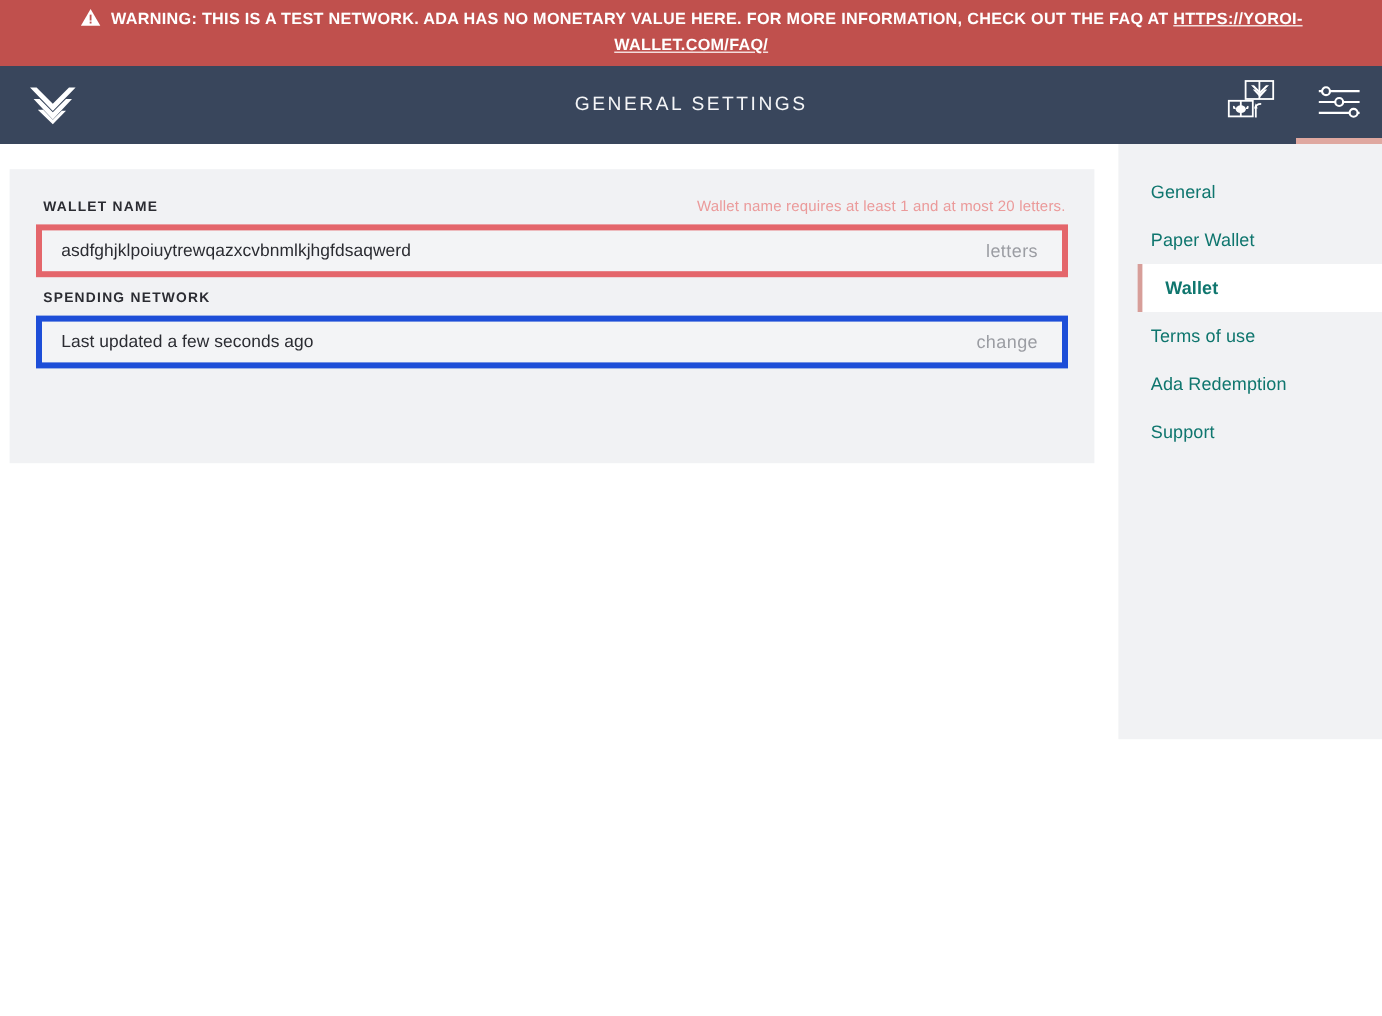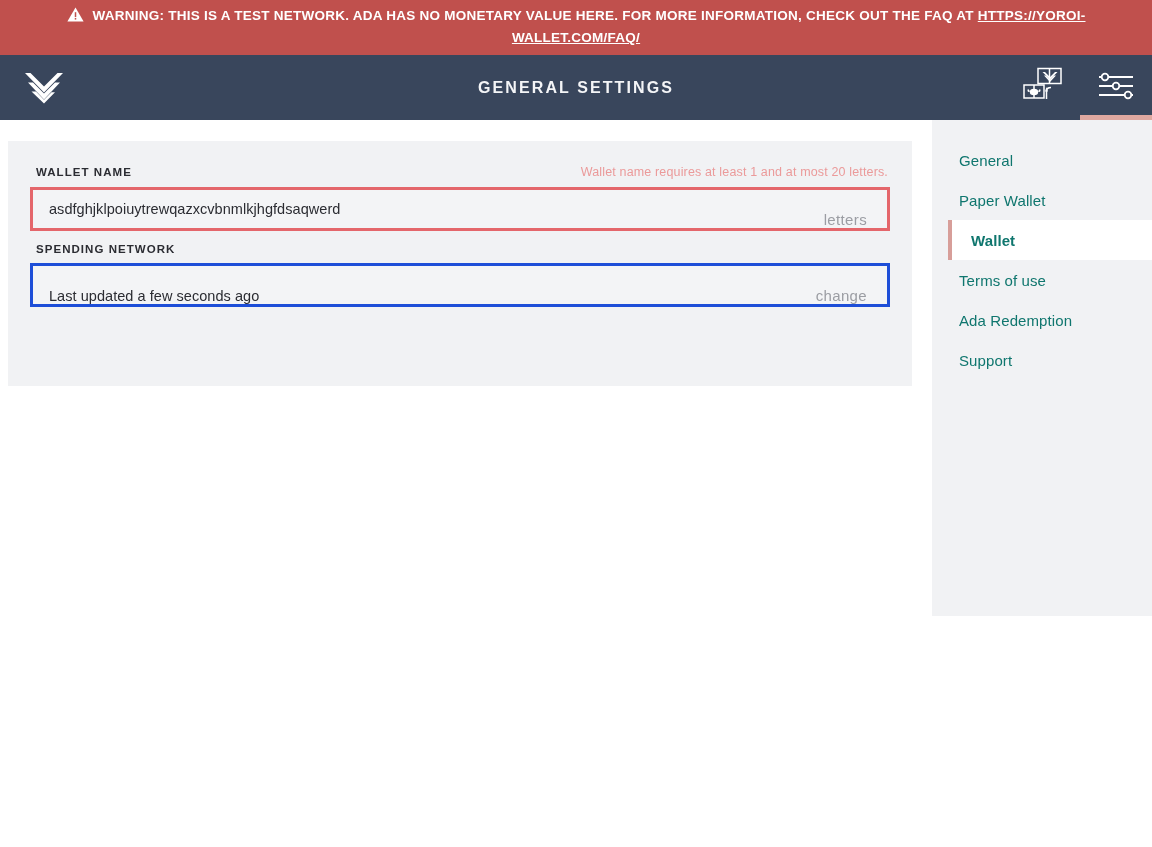--- a/index.html
+++ b/index.html
@@ -69,21 +69,21 @@
     display: flex;
     align-items: center;
     justify-content: center;
   }
   .topbar-title {
     position: absolute;
     left: 0; right: 0;
     text-align: center;
     color: #f4f5f7;
     font-size: 16px;
-    font-weight: bold;
+    font-weight: normal;
     letter-spacing: 2.1px;
   }
   .topbar-right {
     position: absolute;
     right: 0;
     top: 0;
     height: 65px;
     display: flex;
     align-items: stretch;
   }
@@ -139,24 +139,24 @@
     color: #2b2c32;
   }
   .field-error {
     font-size: 12.5px;
     color: #eb9a9a;
     letter-spacing: 0.15px;
   }
 
   .input-row {
     display: flex;
-    align-items: flex-end;
+    align-items: center;
     height: 44px;
     background: #f3f4f6;
-    border: 3px solid #1d4ed8;
+    border: 5px solid #1d4ed8;
     padding: 0 2px 0 10px;
   }
   .input-row.error { border-color: #e4666b; }
 
   .text-input {
     flex: 1 1 auto;
     border: none;
     outline: none;
     background: transparent;
     font-family: "Liberation Sans", sans-serif;

